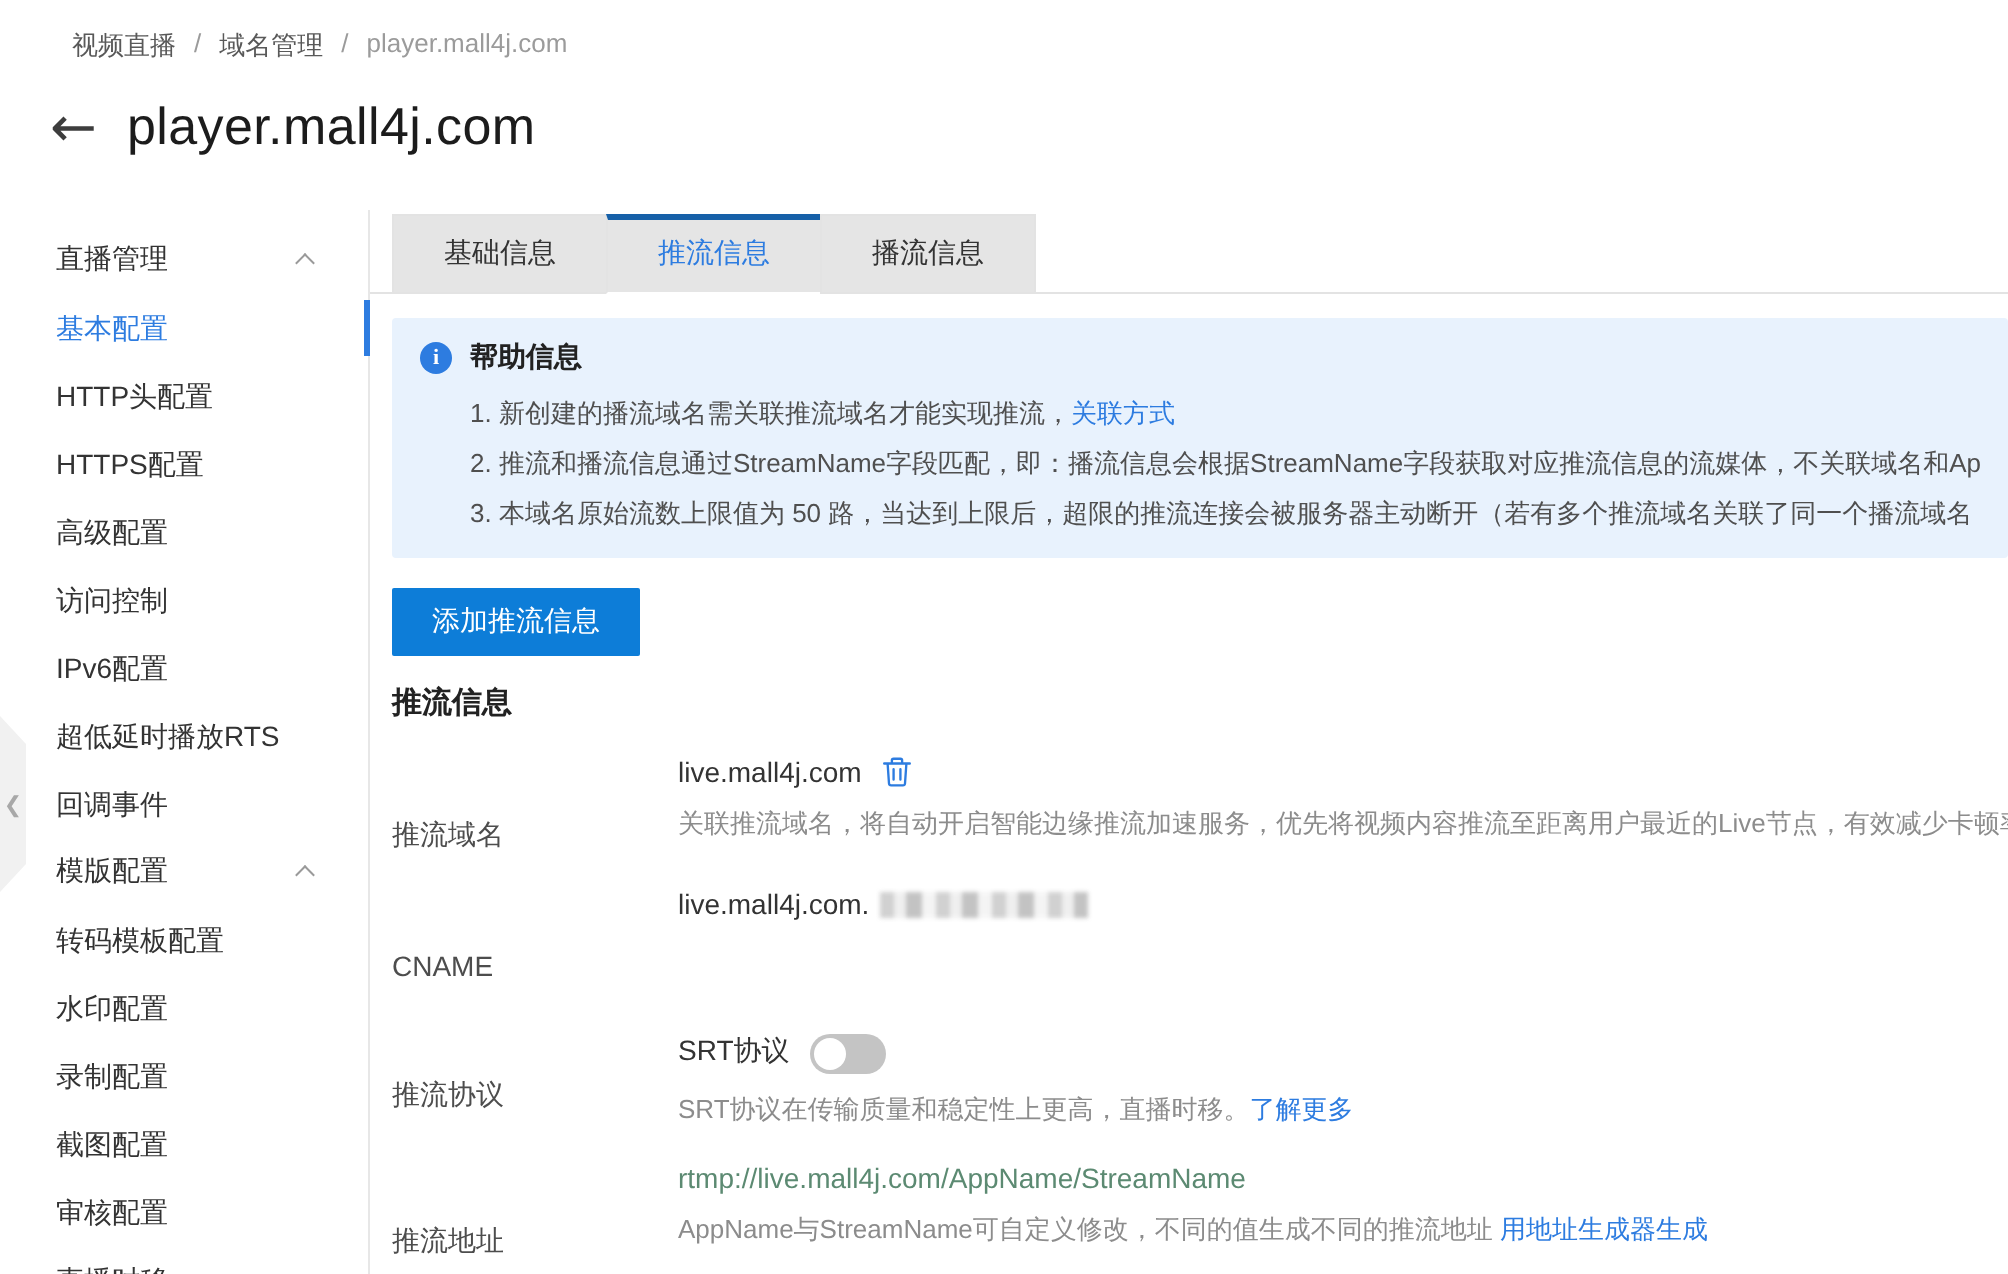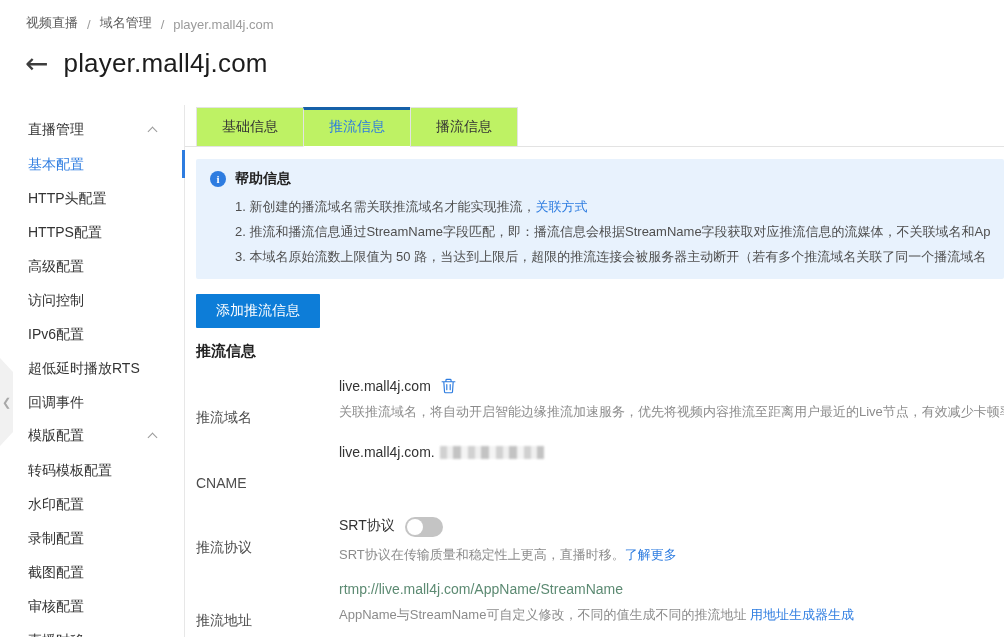--- a/index.html
+++ b/index.html
@@ -11,21 +11,21 @@
   }
   *{box-sizing:border-box;margin:0;padding:0;}
   html,body{width:1004px;height:637px;overflow:hidden;}
   body{
     background:#fff;
     font-family:"Liberation Sans","DejaVu Sans",sans-serif;
     color:#333;
     position:relative;
   }
   
-  .breadcrumb{position:absolute;left:26px;top:14px;font-size:13px;color:#595959;display:flex;align-items:flex-end;}
+  .breadcrumb{position:absolute;left:36px;top:14px;font-size:13px;color:#595959;display:flex;align-items:flex-start;}
   .breadcrumb .crumb{cursor:pointer;}
   .breadcrumb .sep{color:#9b9b9b;margin:0 9px;}
   .breadcrumb .current{color:#9b9b9b;}
   
   .page-title{position:absolute;left:25px;top:48px;display:flex;align-items:center;gap:15px;}
   .back-arrow{font-size:28px;line-height:28px;color:#3d3d3d;cursor:pointer;font-family:"DejaVu Sans",sans-serif;}
   .title-text{font-size:26px;color:#1c1c1c;font-weight:500;letter-spacing:.2px;}
   
   .container{position:absolute;top:105px;left:0;right:0;bottom:0;display:flex;}
   .sidebar{width:185px;flex:0 0 185px;border-right:1px solid #e7e7e7;padding-top:8px;}
@@ -34,21 +34,21 @@
   .side-item{height:34px;line-height:34px;padding-left:28px;font-size:14px;color:#333;cursor:pointer;position:relative;white-space:nowrap;}
   .side-item.active{color:var(--accent);}
   .side-item.active::after{content:"";position:absolute;right:-1px;top:3px;bottom:3px;width:3px;background:var(--accent);}
   
   .collapse-handle{position:absolute;left:0;top:358px;width:13px;height:88px;background:#f1f1f1;
     clip-path:polygon(0 0,100% 14px,100% calc(100% - 14px),0 100%);
     display:flex;align-items:center;justify-content:center;color:#a8a8a8;font-size:11px;cursor:pointer;}
   
   .main{flex:1;padding:2px 0 0 11px;overflow:hidden;position:relative;}
   .tabs{display:flex;margin-left:-11px;padding-left:11px;border-bottom:1px solid #e3e3e3;}
-  .tab{padding:10px 25px 10px;border:1px solid #e3e3e3;background:#bef264;font-size:14px;color:#333;cursor:pointer;margin-bottom:-1px;margin-right:-1px;}
+  .tab{padding:10px 25px 10px;border:1px solid #e3e3e3;background:#e5e5e5;font-size:14px;color:#333;cursor:pointer;margin-bottom:-1px;margin-right:-1px;}
   .tab.active{border-top:3px solid var(--tab-top);border-bottom:1px solid #fff;padding-top:8px;color:var(--accent);}
   
   .help-box{margin-top:12px;background:var(--help-bg);padding:11px 14px 10px 14px;border-radius:2px;overflow:hidden;}
   .help-title-row{display:flex;align-items:center;gap:9px;}
   .info-icon{width:16px;height:16px;border-radius:50%;background:var(--accent);color:#fff;font-size:11px;font-weight:bold;display:flex;align-items:center;justify-content:center;font-family:"Liberation Serif",serif;flex:0 0 16px;}
   .help-title{font-size:14px;font-weight:bold;color:#222;}
   .help-lines{margin:6px 0 0 25px;font-size:13px;color:#4f4f4f;line-height:25px;}
   .help-line{white-space:nowrap;overflow:hidden;}
   a.link{color:var(--accent);text-decoration:none;cursor:pointer;}
   

